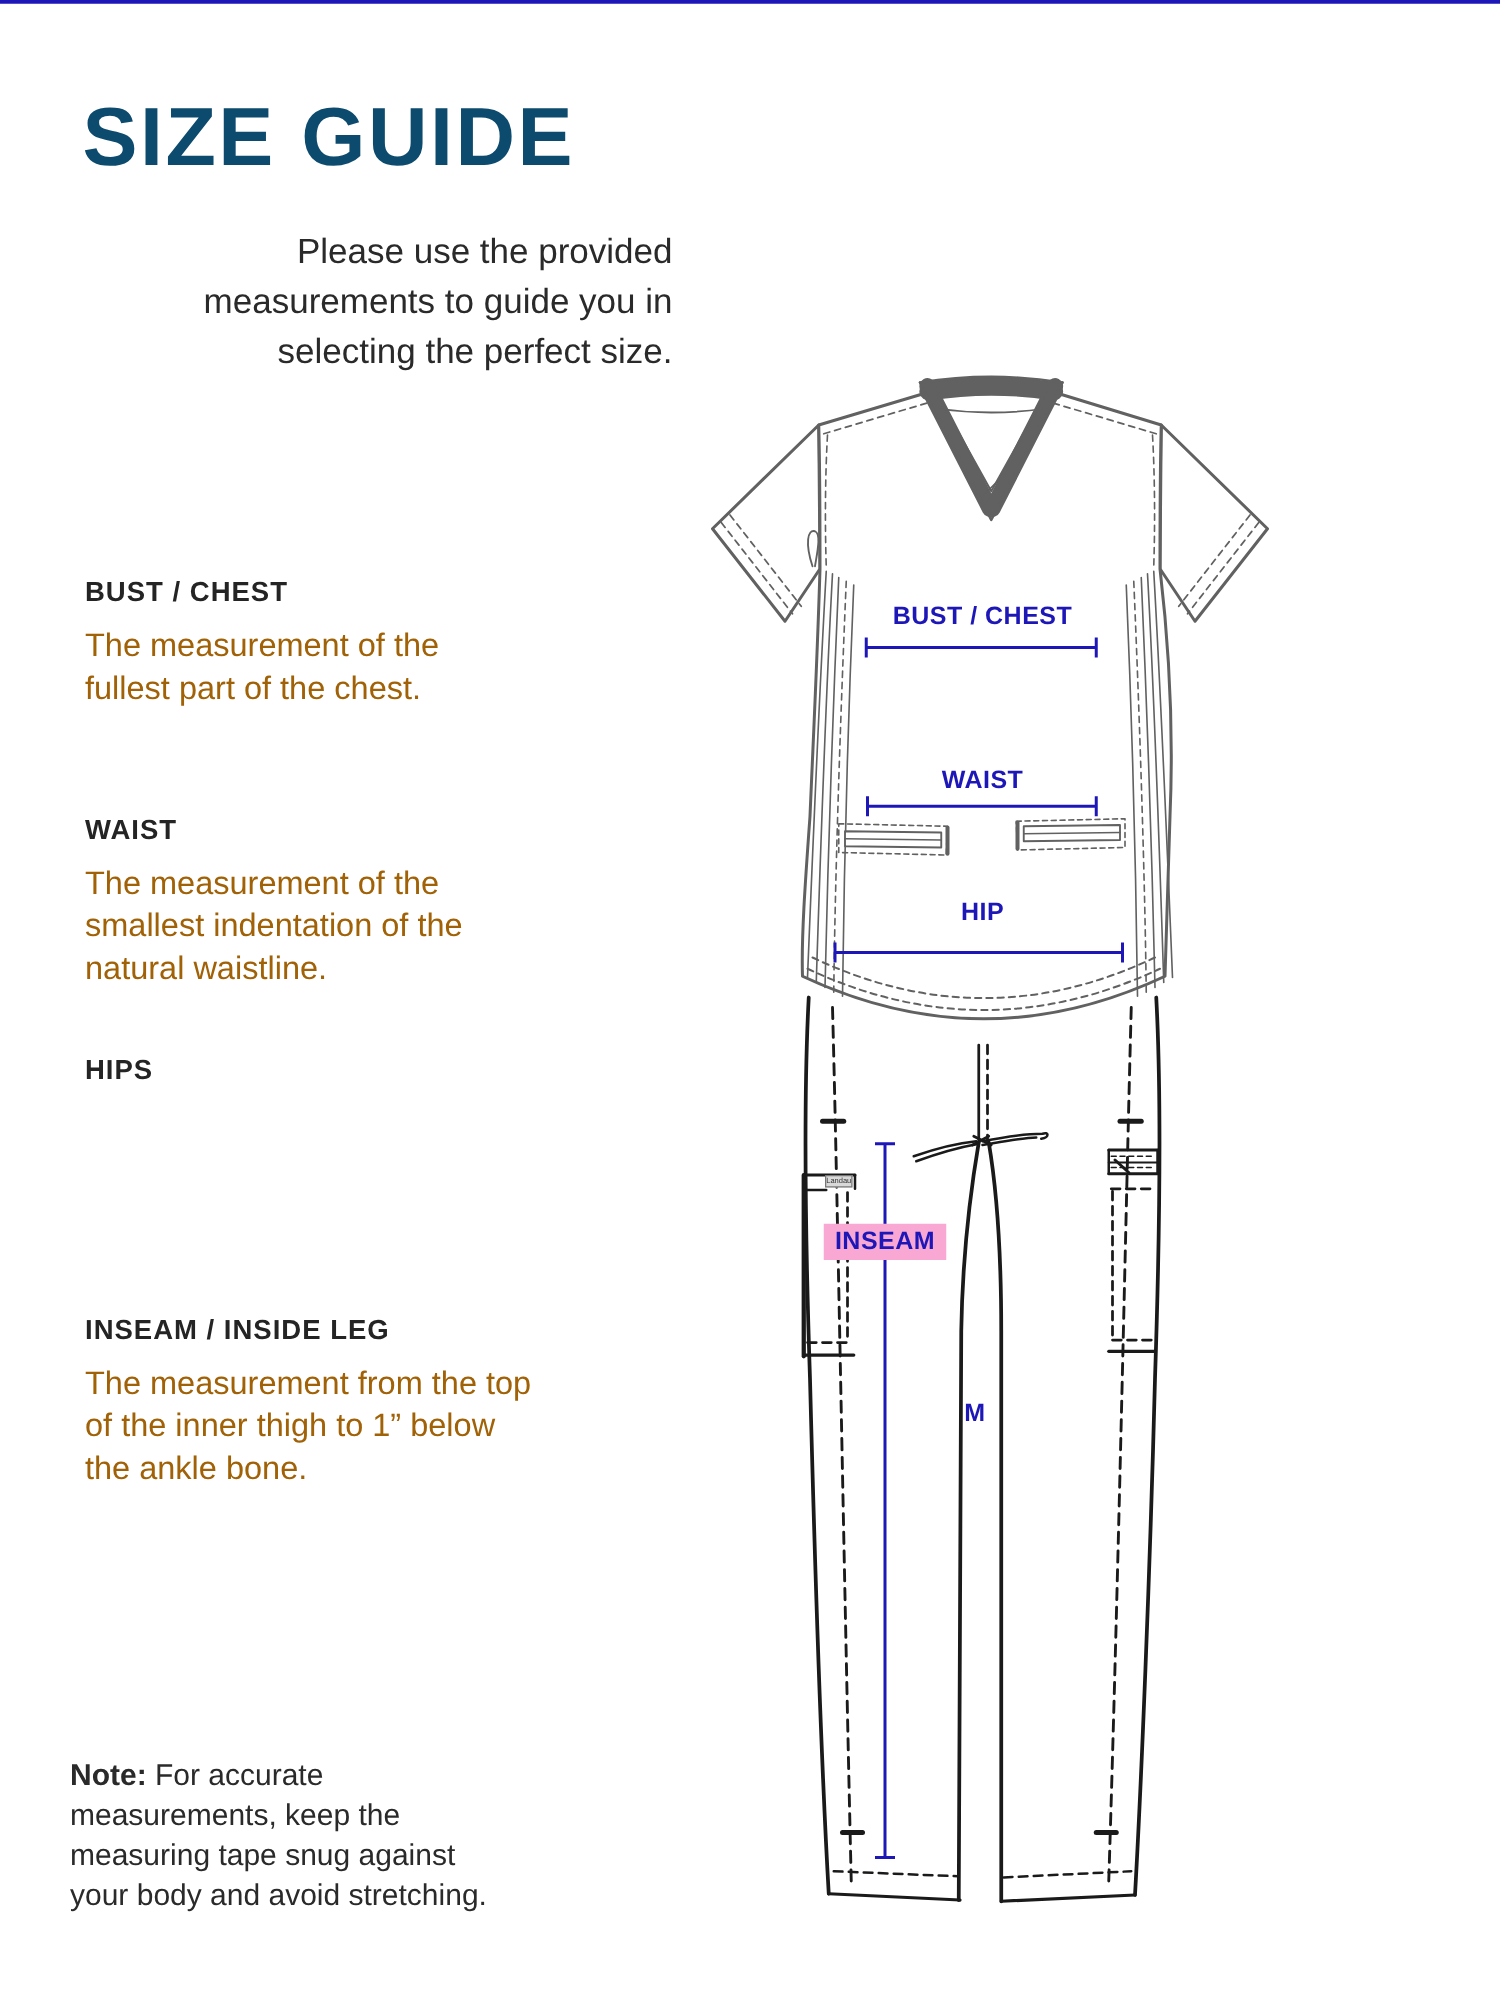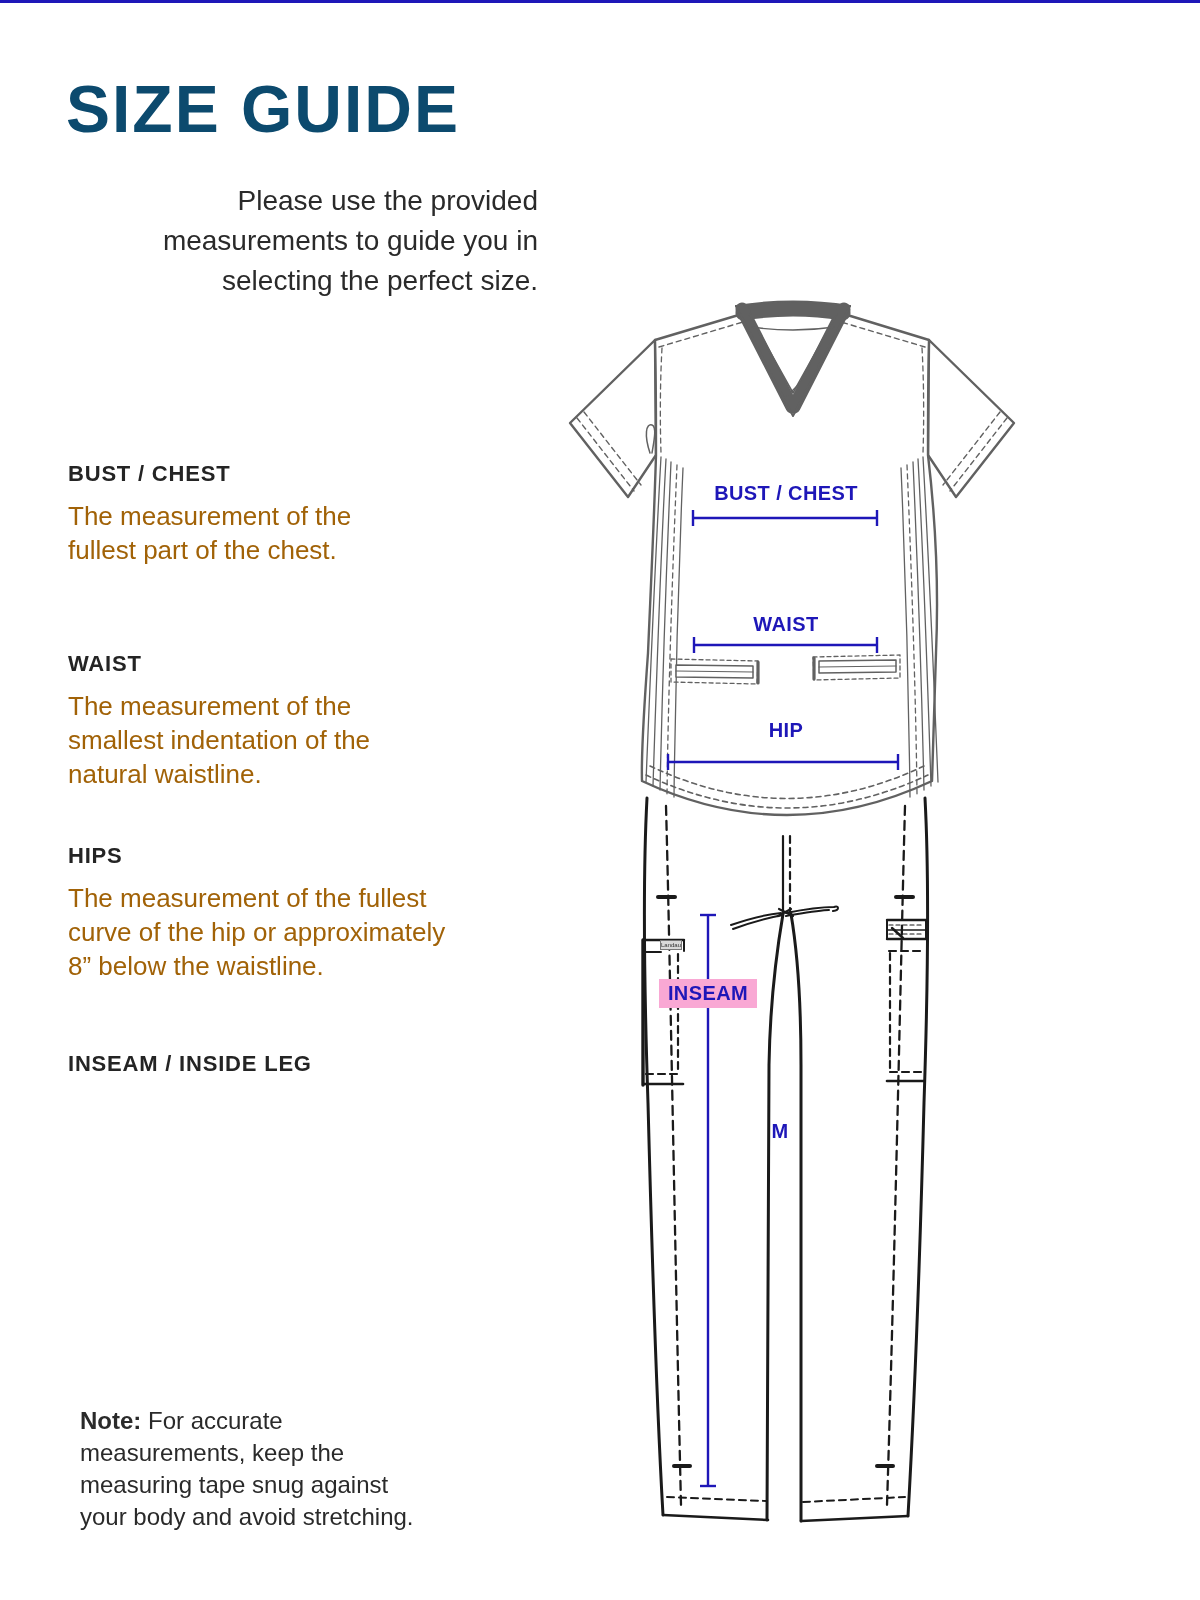--- a/index.html
+++ b/index.html
@@ -20,21 +20,21 @@
     font-size:66px;font-weight:700;letter-spacing:2px;color:#0c4a6e;
   }
   .intro{
     position:absolute;left:68px;top:178px;width:470px;
     font-size:28px;line-height:40px;white-space:pre-line;color:#2a2a2a;text-align:right;
   }
   .section{position:absolute;left:68px;width:470px;}
   .sec-title{font-size:22px;font-weight:700;letter-spacing:0.8px;color:#242424;}
   .sec-body{margin-top:12px;font-size:26px;line-height:34px;white-space:pre-line;color:#a16207;}
   .note{
-    position:absolute;left:80px;top:1402px;width:470px;
+    position:absolute;left:56px;top:1402px;width:470px;
     font-size:24px;line-height:32px;white-space:pre-line;color:#2a2a2a;
   }
   .note b{font-weight:700;}
   .diagram{position:absolute;left:530px;top:270px;width:510px;height:1280px;}
   .diagram svg{position:absolute;left:0;top:0;width:510px;height:1280px;}
   .dlabel{
     position:absolute;color:var(--accent);font-weight:700;
     font-size:20px;letter-spacing:0.4px;text-align:center;
   }
   .dlabel .mask{background:#f9a8d4;padding:3px 9px;display:inline-block;}
@@ -69,27 +69,27 @@
 
   <div class="section" style="top:648px">
     <div class="sec-title">WAIST</div>
     <div class="sec-body">The measurement of the
 smallest indentation of the
 natural waistline.</div>
   </div>
 
   <div class="section" style="top:840px">
     <div class="sec-title">HIPS</div>
-    <div class="sec-body">The measurement of the fullest
-curve of the hip or approximately
-8” below the waistline.</div>
   </div>
 
   <div class="section" style="top:1048px">
     <div class="sec-title">INSEAM / INSIDE LEG</div>
+    <div class="sec-body">The measurement from the top
+of the inner thigh to 1” below
+the ankle bone.</div>
   </div>
 
   <p class="note"><b>Note:</b><span> For accurate
 measurements, keep the
 measuring tape snug against
 your body and avoid stretching.</span></p>
 
   <div class="diagram">
     <svg viewBox="530 270 510 1280">
       <defs>

